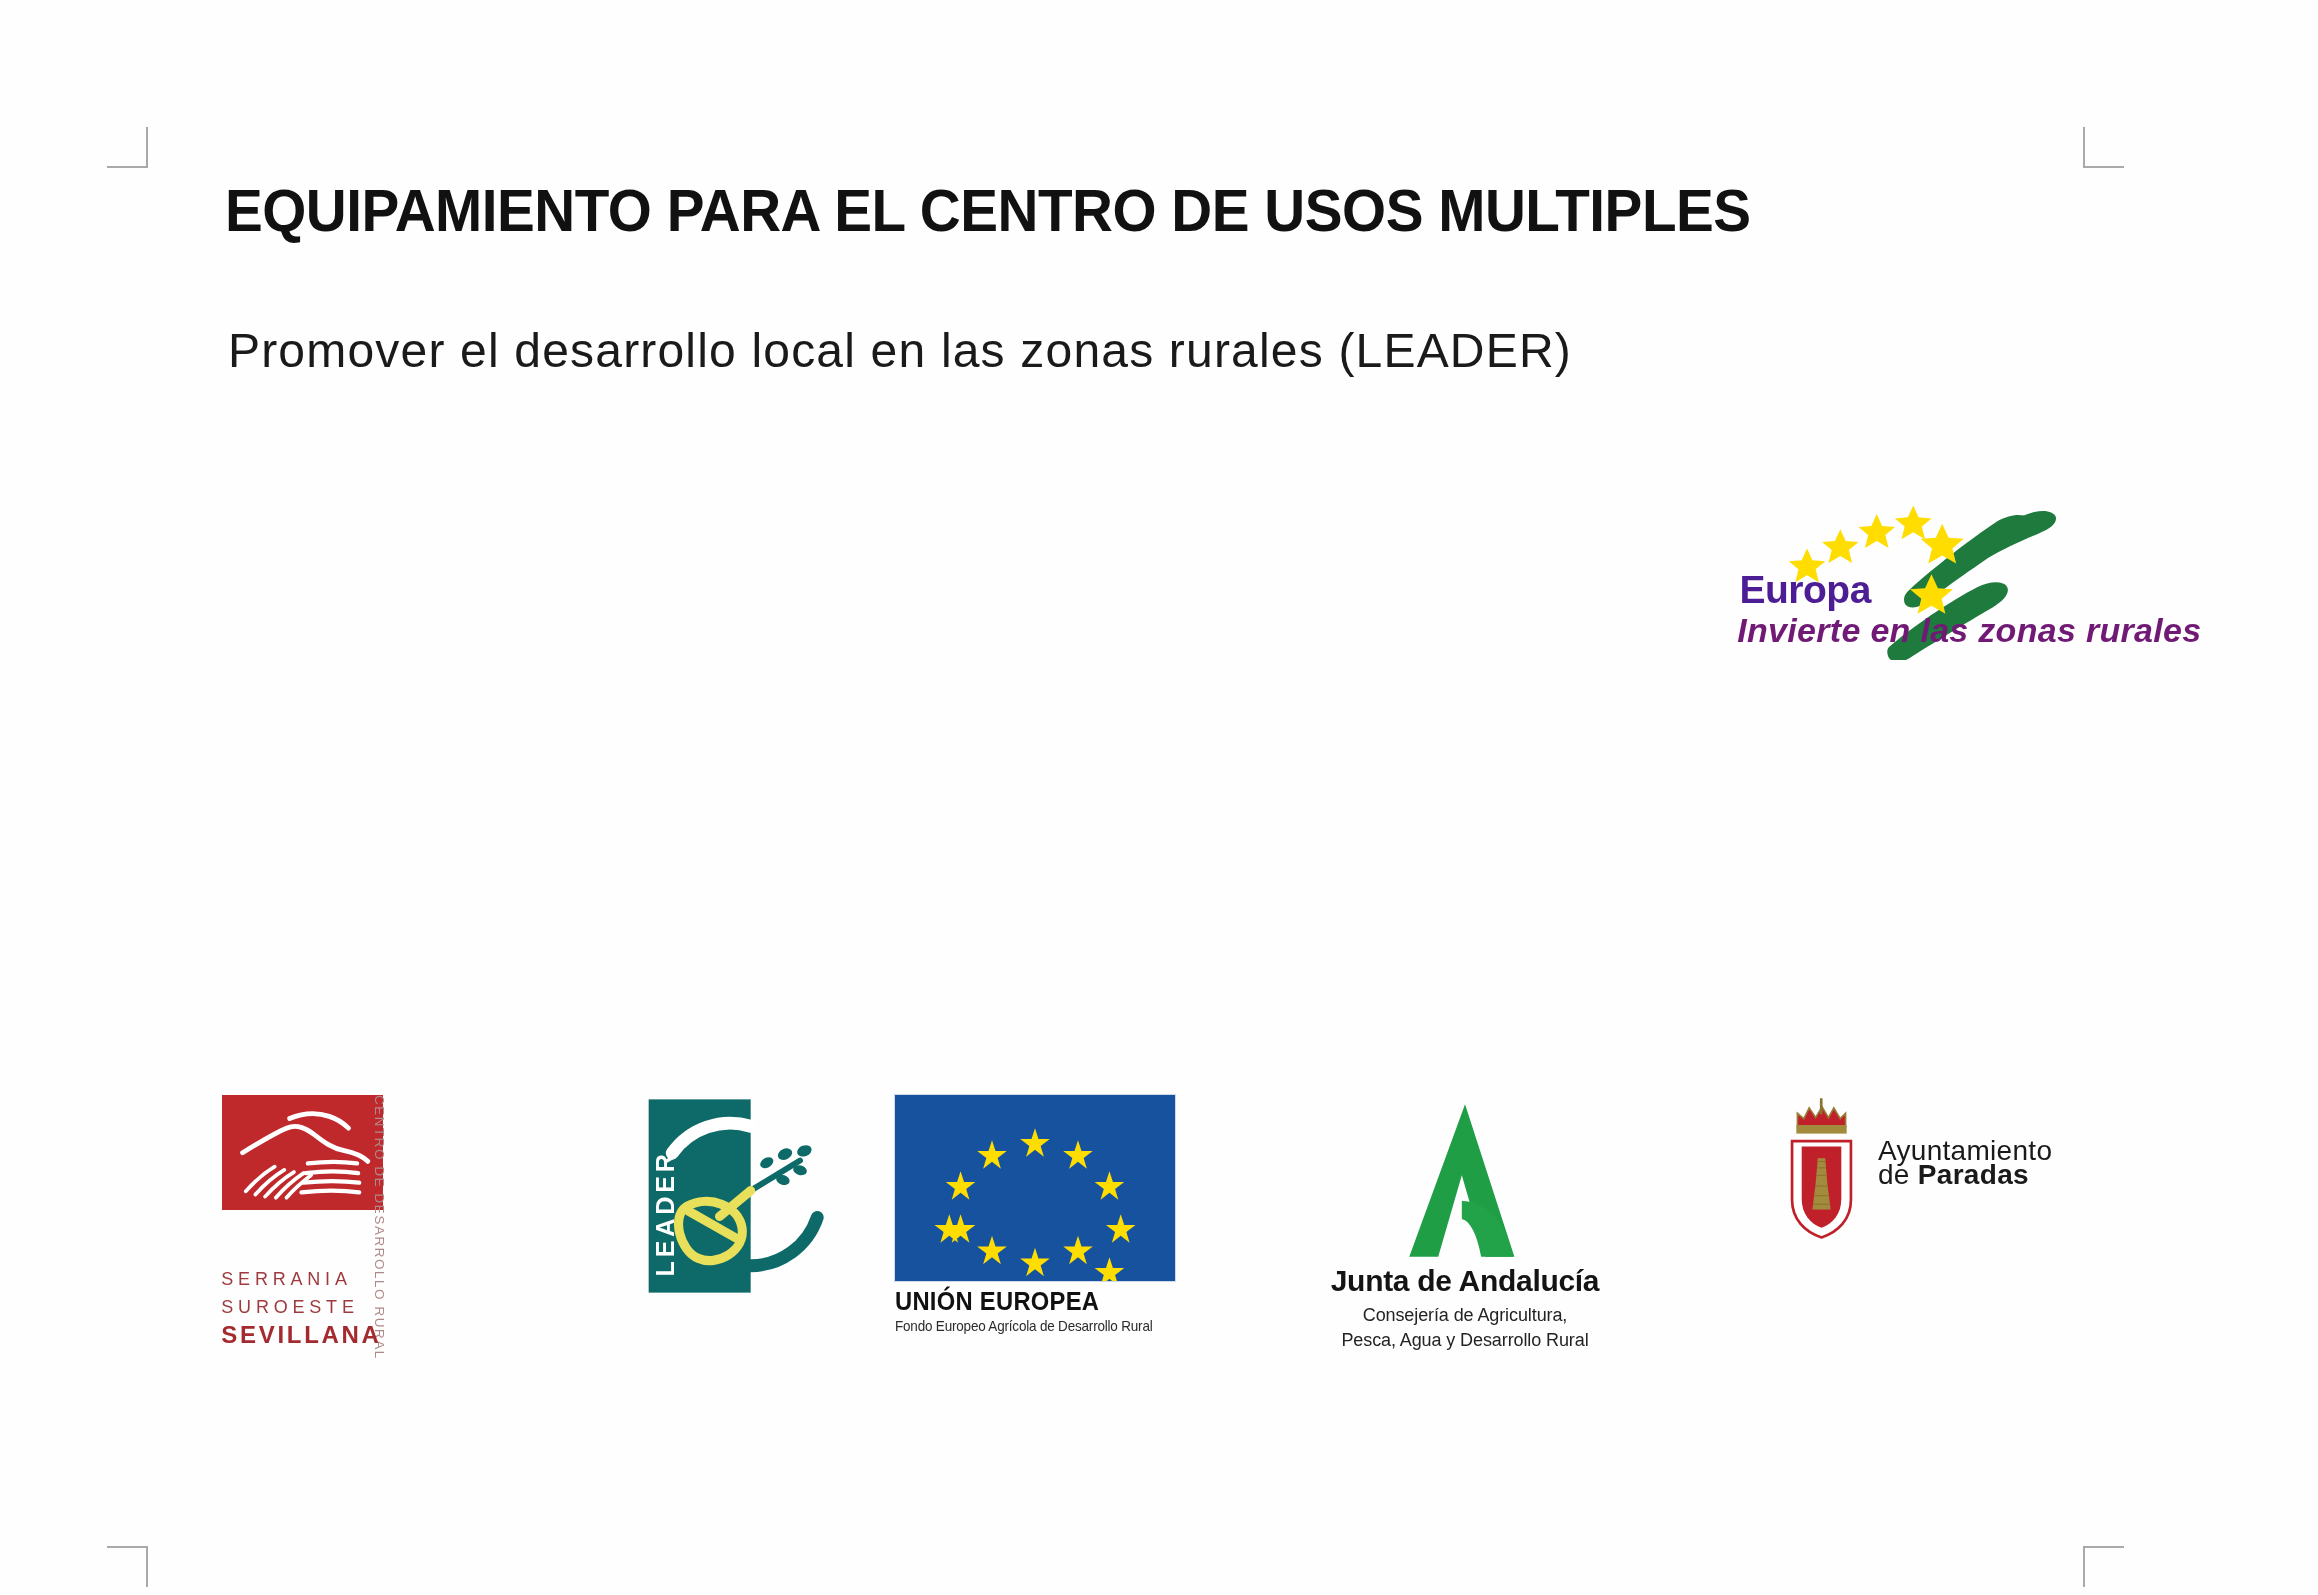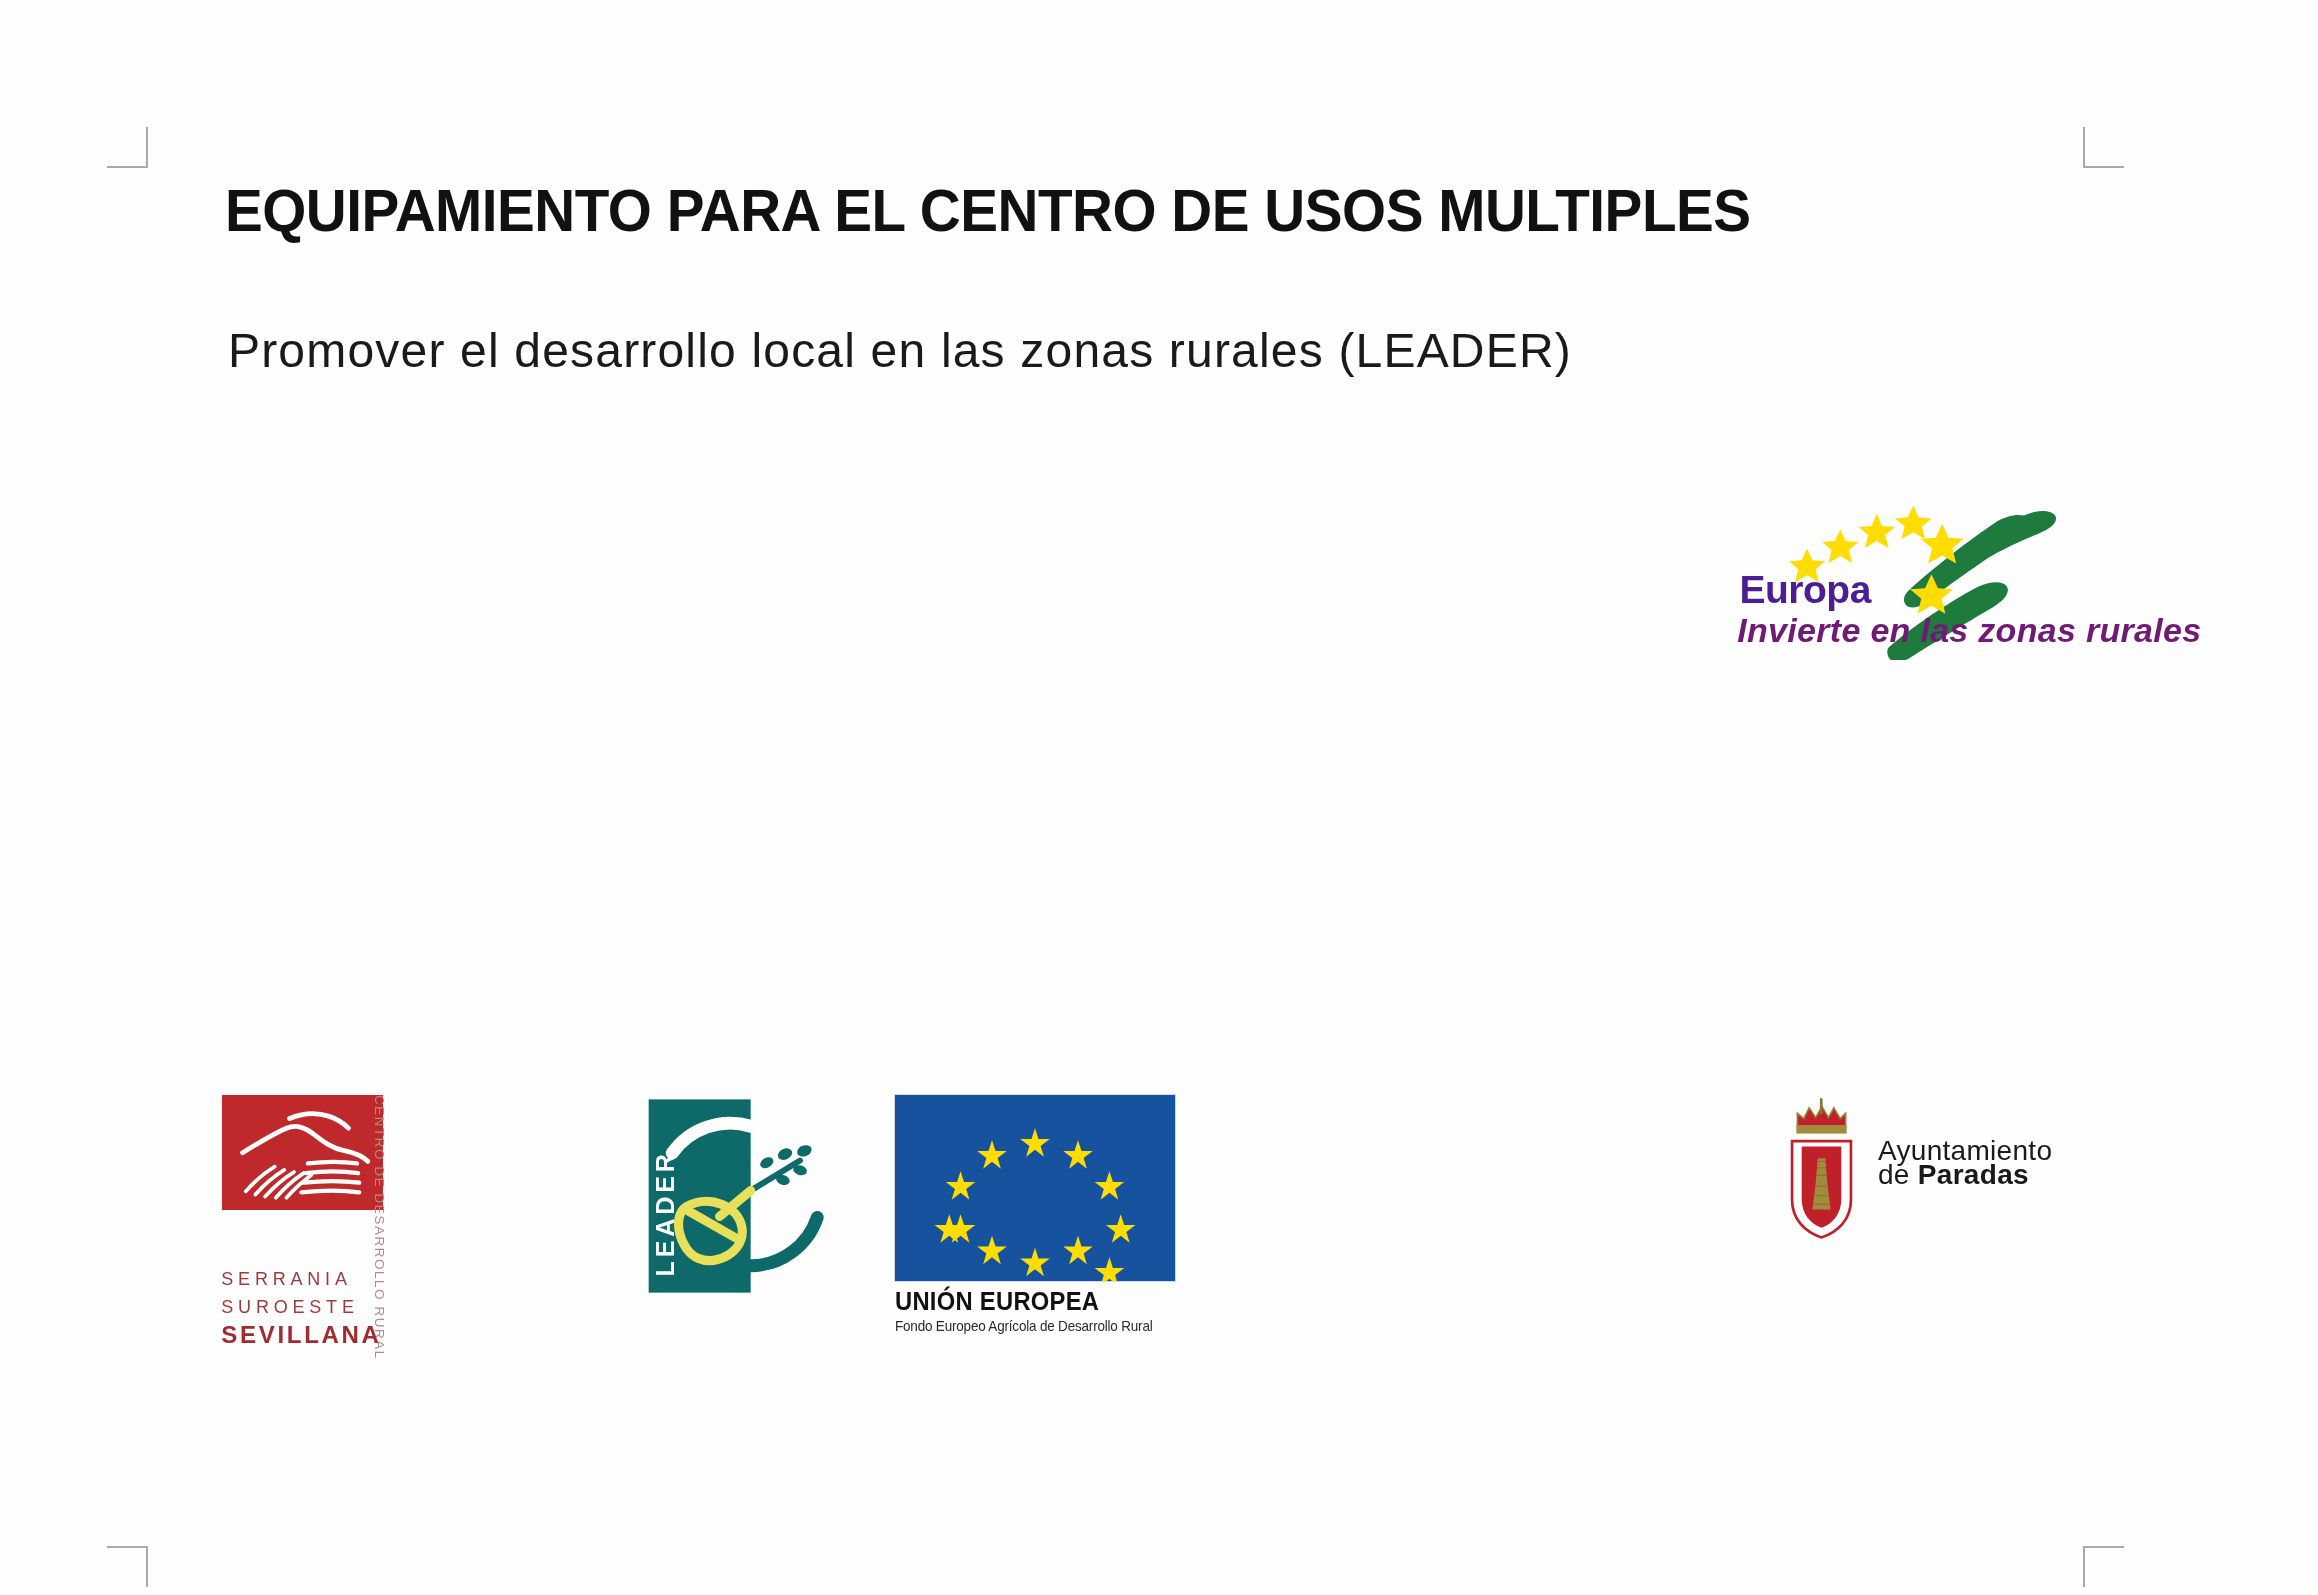--- a/index.html
+++ b/index.html
@@ -319,20 +319,29 @@
           <polygon points="101,222 107.5,242 128.5,242 111.5,255 117.5,275 101,262 84.5,275 90.5,255 73.5,242 94.5,242"></polygon>
           <polygon points="122,142 128.5,162 149.5,162 132.5,175 138.5,195 122,182 105.5,195 111.5,175 94.5,162 115.5,162"></polygon>
           <polygon points="180.5,84 187,104 208,104 191,117 197,137 180.5,124 164,137 170,117 153,104 174,104"></polygon>
         </g>
       </svg>
     </div>
     <div class="cap">UNIÓN EUROPEA</div>
     <div class="sub">Fondo Europeo Agrícola de Desarrollo Rural</div>
   </div>
 
+  <div class="junta">
+    <svg style="position:absolute;left:83px;top:10.7px;" width="177" height="161" viewBox="0 0 330 300">
+      <path d="M166 8 L258 292 L204 292 L160 140 L116 292 L62 292 Z" fill="#1f9e46"></path>
+      <path d="M160 188 C206 188 242 228 256 292 L196 292 C188 250 176 226 160 222 Z" fill="#23a349"></path>
+    </svg>
+    <div class="name">Junta de Andalucía</div>
+    <div class="sub1">Consejería de Agricultura,</div>
+    <div class="sub2">Pesca, Agua y Desarrollo Rural</div>
+  </div>
 
   <div class="ayto">
     <svg style="position:absolute;left:5.4px;top:0;" width="91" height="150" viewBox="0 0 170 280">
 
       <g>
         <path d="M40 58 L40 34 L52 44 L62 24 L74 42 L86 22 L98 42 L108 24 L120 44 L130 34 L130 58 Z" fill="#c0202a" stroke="#9a7b33" stroke-width="3"></path>
         <rect x="38" y="56" width="94" height="16" fill="#a38b3e"></rect>
         <rect x="82" y="6" width="5" height="30" fill="#8a7330"></rect>
       </g>
 

